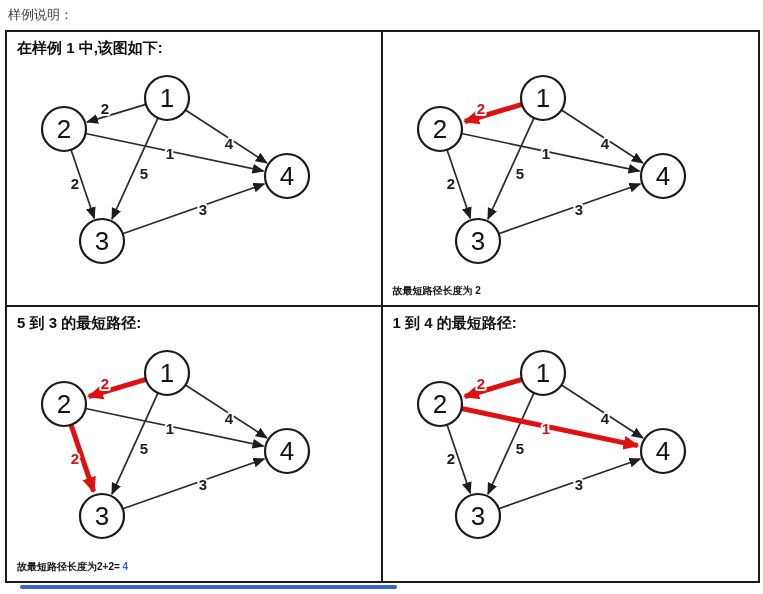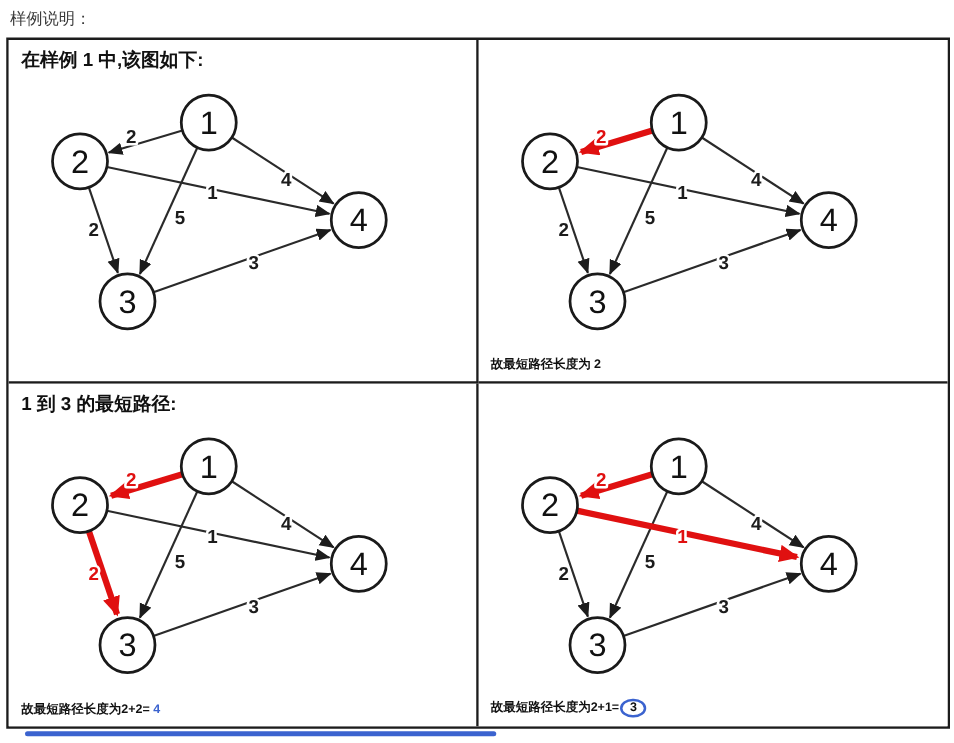--- a/index.html
+++ b/index.html
@@ -104,21 +104,21 @@
           <text x="95" y="188" class="node-label">3</text>
           <circle cx="280" cy="114" r="22" fill="#fff" stroke="#1a1a1a" stroke-width="2.2"></circle>
           <text x="280" y="123" class="node-label">4</text>
         </svg>
       <div class="footer">
         <span>故最短路径长度为 2</span>
       </div>
     </div>
 
     <div class="cell">
-      <div class="caption">1 到 3 的最短路径:</div>
+      <div class="caption">5 到 3 的最短路径:</div>
       <svg class="graph" width="372" height="220" viewBox="0 0 372 220">
           <line x1="178.44575955861401" y1="47.98974371309911" x2="259.8773532087847" y2="100.92027958571006" stroke="#2a2a2a" stroke-width="1.7" marker-end="url(#arrow-black)"></line>
           <line x1="150.89633522537395" y1="56.028062504177306" x2="104.93127066322842" y2="157.15120454089748" stroke="#2a2a2a" stroke-width="1.7" marker-end="url(#arrow-black)"></line>
           <line x1="78.527070487105" y1="71.5370955735154" x2="256.51592310497637" y2="109.05044119252865" stroke="#2a2a2a" stroke-width="1.7" marker-end="url(#arrow-black)"></line>
           <line x1="115.7561230723249" y1="171.70730810972367" x2="257.35695664837283" y2="121.95566388030143" stroke="#2a2a2a" stroke-width="1.7" marker-end="url(#arrow-black)"></line>
           <line x1="138.93345933249208" y1="42.340415152356755" x2="81.89682078887299" y2="59.5067820926693" stroke="#e01010" stroke-width="5" marker-end="url(#arrow-red)"></line>
           <line x1="64.06851958449472" y1="87.83353140693183" x2="86.64629503650623" y2="154.37855379180786" stroke="#e01010" stroke-width="5" marker-end="url(#arrow-red)"></line>
           <text x="98" y="52" class="edge-label hl">2</text>
           <text x="222" y="87" class="edge-label">4</text>
           <text x="137" y="117" class="edge-label">5</text>
@@ -133,20 +133,21 @@
           <text x="95" y="188" class="node-label">3</text>
           <circle cx="280" cy="114" r="22" fill="#fff" stroke="#1a1a1a" stroke-width="2.2"></circle>
           <text x="280" y="123" class="node-label">4</text>
         </svg>
       <div class="footer">
         <span>故最短路径长度为2+2= </span><span class="val-blue">4</span>
       </div>
     </div>
 
     <div class="cell">
+      <div class="caption">1 到 4 的最短路径:</div>
       <svg class="graph" width="372" height="220" viewBox="0 0 372 220">
           <line x1="178.44575955861401" y1="47.98974371309911" x2="259.8773532087847" y2="100.92027958571006" stroke="#2a2a2a" stroke-width="1.7" marker-end="url(#arrow-black)"></line>
           <line x1="150.89633522537395" y1="56.028062504177306" x2="104.93127066322842" y2="157.15120454089748" stroke="#2a2a2a" stroke-width="1.7" marker-end="url(#arrow-black)"></line>
           <line x1="64.06851958449472" y1="87.83353140693183" x2="87.28888772600575" y2="156.272511192438" stroke="#2a2a2a" stroke-width="1.7" marker-end="url(#arrow-black)"></line>
           <line x1="115.7561230723249" y1="171.70730810972367" x2="257.35695664837283" y2="121.95566388030143" stroke="#2a2a2a" stroke-width="1.7" marker-end="url(#arrow-black)"></line>
           <line x1="138.93345933249208" y1="42.340415152356755" x2="81.89682078887299" y2="59.5067820926693" stroke="#e01010" stroke-width="5" marker-end="url(#arrow-red)"></line>
           <line x1="78.527070487105" y1="71.5370955735154" x2="254.55891669705773" y2="108.6379779585727" stroke="#e01010" stroke-width="5" marker-end="url(#arrow-red)"></line>
           <text x="98" y="52" class="edge-label hl">2</text>
           <text x="222" y="87" class="edge-label">4</text>
           <text x="137" y="117" class="edge-label">5</text>
@@ -155,21 +156,18 @@
           <text x="196" y="153" class="edge-label">3</text>
           <circle cx="160" cy="36" r="22" fill="#fff" stroke="#1a1a1a" stroke-width="2.2"></circle>
           <text x="160" y="45" class="node-label">1</text>
           <circle cx="57" cy="67" r="22" fill="#fff" stroke="#1a1a1a" stroke-width="2.2"></circle>
           <text x="57" y="76" class="node-label">2</text>
           <circle cx="95" cy="179" r="22" fill="#fff" stroke="#1a1a1a" stroke-width="2.2"></circle>
           <text x="95" y="188" class="node-label">3</text>
           <circle cx="280" cy="114" r="22" fill="#fff" stroke="#1a1a1a" stroke-width="2.2"></circle>
           <text x="280" y="123" class="node-label">4</text>
         </svg>
-      <div class="footer">
-        <span>故最短路径长度为2+1=</span><span class="val-circled">3</span>
-      </div>
     </div>
 
   </div>
 
   <div class="bottom-bar"></div>
 </div>
 
 </body></html>

